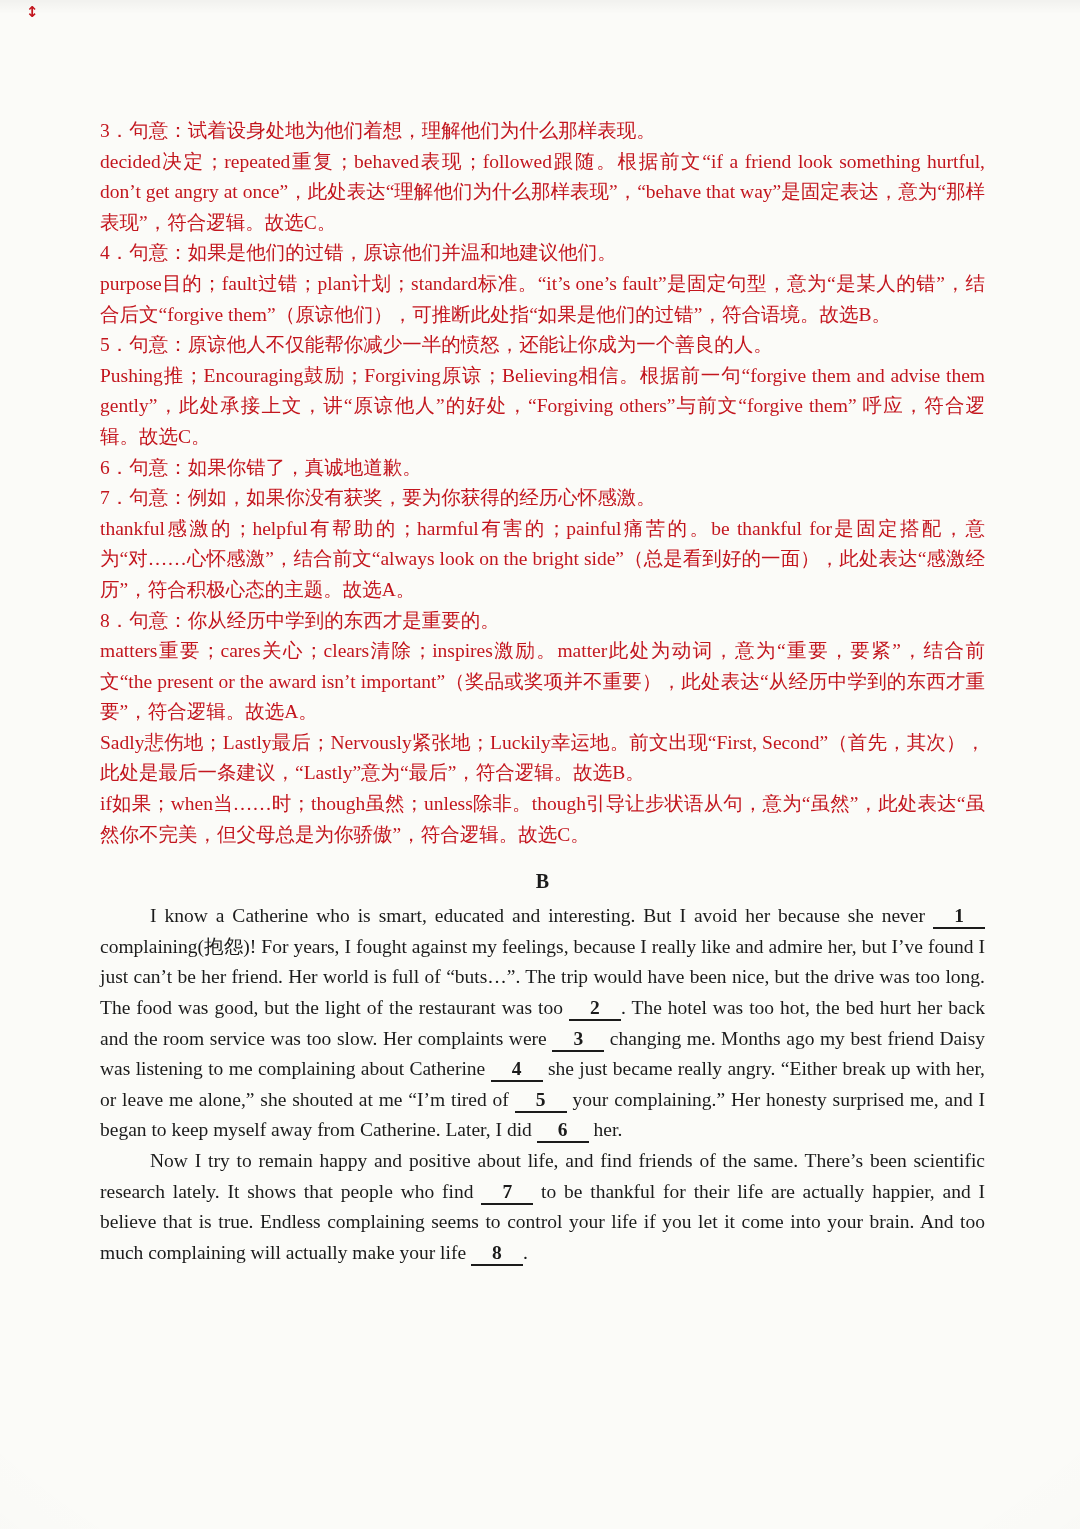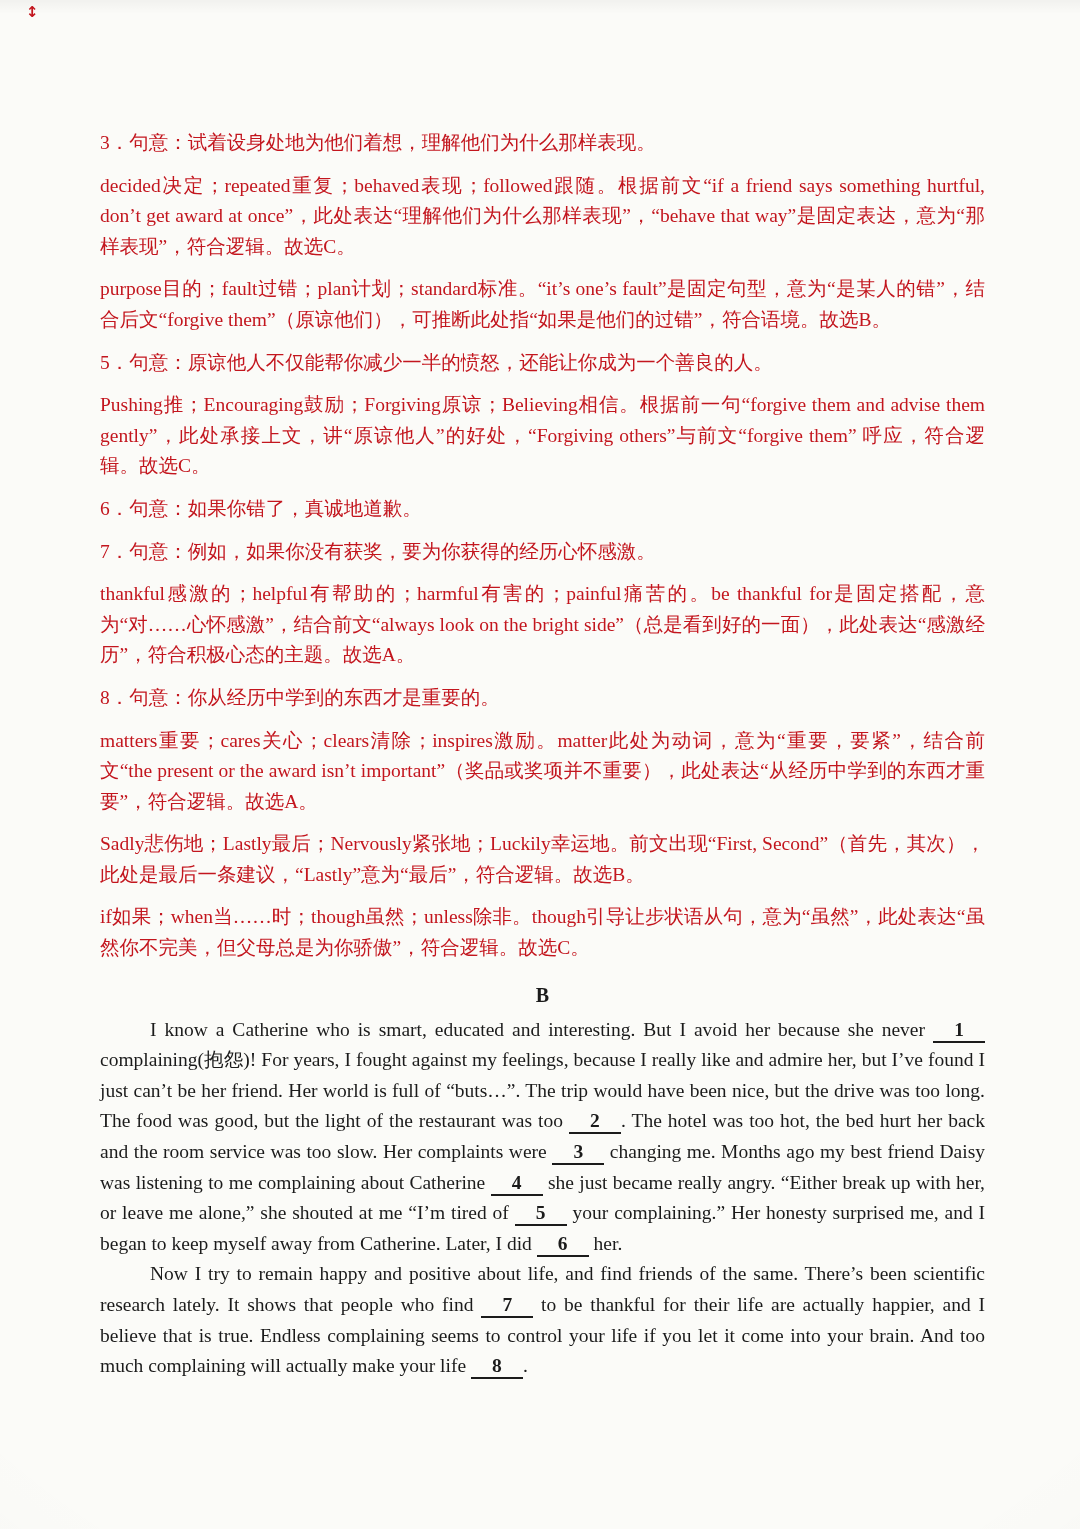--- a/index.html
+++ b/index.html
@@ -34,21 +34,21 @@
     position:relative;
     padding:116px 95px 0 100px;
   }
   p{
     margin:0;
     font-size:19.5px;
     line-height:30.6px;
     text-align:justify;
     text-justify:inter-ideograph;
   }
-  .red{color:var(--red);margin-top:12px;}
+  .red{color:var(--red);}
   .section-heading{
     margin:20px 0 8px;
     text-align:center;
     font-size:20px;
     font-weight:bold;
     color:var(--ink);
   }
   .indent{text-indent:50px;}
   .blank{
     display:inline-block;
@@ -62,21 +62,22 @@
   }
 </style>
 </head>
 <body>
 
 <span class="corner-mark">↕</span>
 
 <div class="page">
   <section class="explanations">
       <p class="red">3．句意：试着设身处地为他们着想，理解他们为什么那样表现。</p>
-      <p class="red">decided决定；repeated重复；behaved表现；followed跟随。根据前文“if a friend says something hurtful, don’t get award at once”，此处表达“理解他们为什么那样表现”，“behave that way”是固定表达，意为“那样表现”，符合逻辑。故选C。</p>
+      <p class="red">decided决定；repeated重复；behaved表现；followed跟随。根据前文“if a friend look something hurtful, don’t get angry at once”，此处表达“理解他们为什么那样表现”，“behave that way”是固定表达，意为“那样表现”，符合逻辑。故选C。</p>
+      <p class="red">4．句意：如果是他们的过错，原谅他们并温和地建议他们。</p>
       <p class="red">purpose目的；fault过错；plan计划；standard标准。“it’s one’s fault”是固定句型，意为“是某人的错”，结合后文“forgive them”（原谅他们），可推断此处指“如果是他们的过错”，符合语境。故选B。</p>
       <p class="red">5．句意：原谅他人不仅能帮你减少一半的愤怒，还能让你成为一个善良的人。</p>
       <p class="red">Pushing推；Encouraging鼓励；Forgiving原谅；Believing相信。根据前一句“forgive them and advise them gently”，此处承接上文，讲“原谅他人”的好处，“Forgiving others”与前文“forgive them” 呼应，符合逻辑。故选C。</p>
       <p class="red">6．句意：如果你错了，真诚地道歉。</p>
       <p class="red">7．句意：例如，如果你没有获奖，要为你获得的经历心怀感激。</p>
       <p class="red">thankful感激的；helpful有帮助的；harmful有害的；painful痛苦的。be thankful for是固定搭配，意为“对……心怀感激”，结合前文“always look on the bright side”（总是看到好的一面），此处表达“感激经历”，符合积极心态的主题。故选A。</p>
       <p class="red">8．句意：你从经历中学到的东西才是重要的。</p>
       <p class="red">matters重要；cares关心；clears清除；inspires激励。matter此处为动词，意为“重要，要紧”，结合前文“the present or the award isn’t important”（奖品或奖项并不重要），此处表达“从经历中学到的东西才重要”，符合逻辑。故选A。</p>
       <p class="red">Sadly悲伤地；Lastly最后；Nervously紧张地；Luckily幸运地。前文出现“First, Second”（首先，其次），此处是最后一条建议，“Lastly”意为“最后”，符合逻辑。故选B。</p>
       <p class="red">if如果；when当……时；though虽然；unless除非。though引导让步状语从句，意为“虽然”，此处表达“虽然你不完美，但父母总是为你骄傲”，符合逻辑。故选C。</p>

